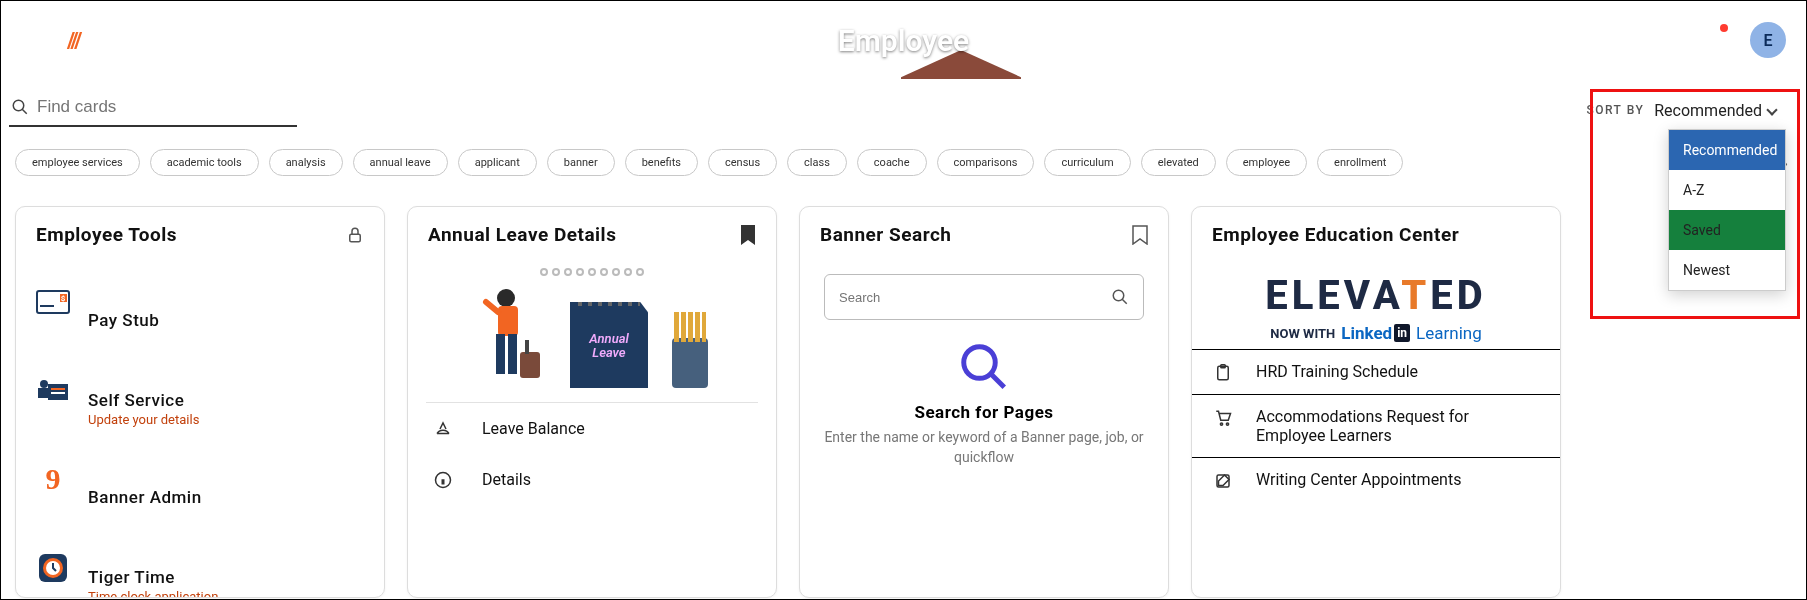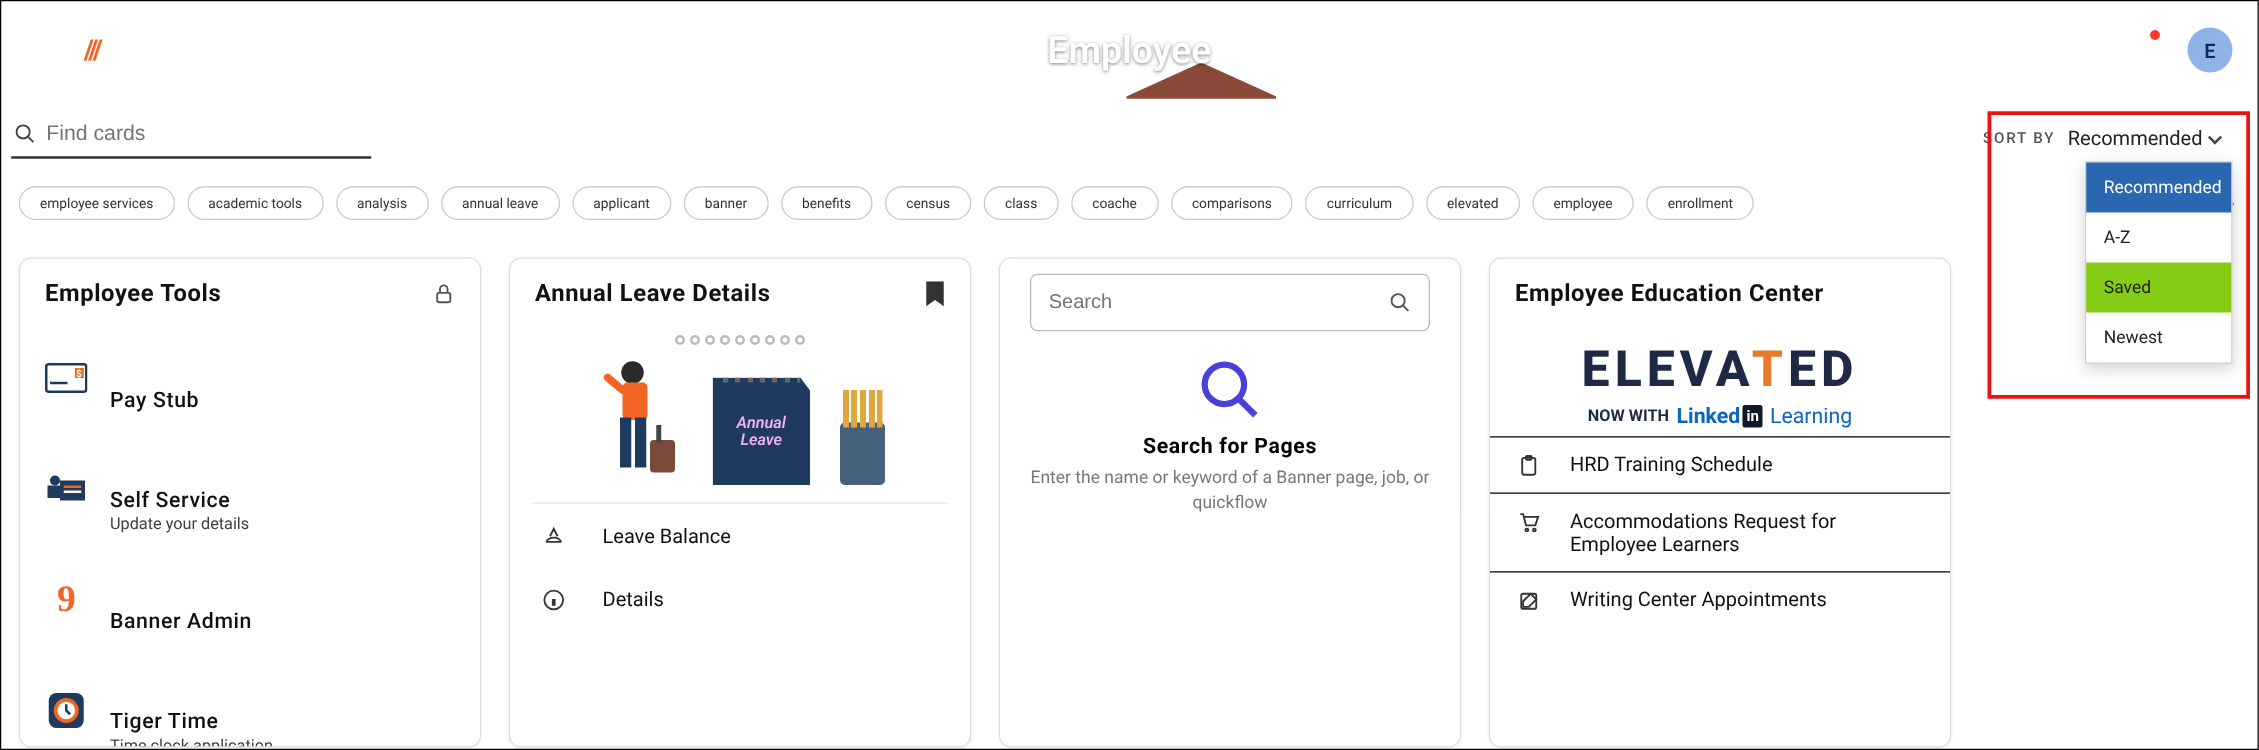--- a/index.html
+++ b/index.html
@@ -85,39 +85,39 @@
   .head-icon{color:#555;}
   .card-body{flex:1;overflow:auto;position:relative;}
   .card-body::-webkit-scrollbar{width:10px;}
   .card-body::-webkit-scrollbar-thumb{background:#ccc;border-radius:5px;}
 
   
   .tool-row{display:flex;align-items:center;gap:18px;padding:12px 20px;cursor:pointer;}
   .tool-icon{width:34px;height:30px;display:flex;align-items:center;justify-content:center;}
   .tool-text{display:flex;flex-direction:column;margin-top:36px;}
   .tool-text .t{font-size:17px;font-weight:500;color:#111;letter-spacing:.5px;}
-  .tool-text .s{font-size:13px;color:#404040;margin-top:2px;}
+  .tool-text .s{font-size:13px;color:#c2410c;margin-top:2px;}
 
   
   .al-illus{height:140px;display:flex;align-items:flex-end;justify-content:center;gap:24px;padding:8px 0;}
   .al-rings{position:absolute;top:6px;left:50%;transform:translateX(-50%);display:flex;gap:4px;}
   .al-rings span{width:8px;height:8px;border:2px solid #bbb;border-radius:50%;}
   .person{width:70px;height:110px;position:relative;}
   .calendar{width:78px;height:86px;background:#1e3a5f;position:relative;margin-bottom:6px;clip-path:polygon(0 0,90% 0,100% 12%,100% 100%,0 100%);}
   .calendar::before{content:"";position:absolute;top:-10px;left:8px;right:8px;height:14px;background:repeating-linear-gradient(90deg,#666 0 4px,transparent 4px 10px);}
   .calendar-text{position:absolute;top:30px;left:0;right:0;text-align:center;color:#f0abfc;font-size:13px;font-style:italic;font-weight:600;line-height:1.1;}
   .pencup{width:36px;height:50px;background:#46607d;border-radius:4px;position:relative;margin-bottom:6px;}
   .pencup::before{content:"";position:absolute;top:-26px;left:2px;right:2px;height:30px;background:repeating-linear-gradient(90deg,#e0a83a 0 5px,transparent 5px 7px);}
   .al-divider{border-top:1px solid #e2e2e2;margin:0 18px;}
   .al-link{display:flex;align-items:center;gap:30px;padding:16px 26px;font-size:16px;color:#111;cursor:pointer;}
   .al-link svg{width:18px;height:18px;color:#333;}
 
   
   .bsearch-box{margin:12px 24px 20px 24px;height:46px;border:1px solid #bbb;border-radius:6px;display:flex;align-items:center;padding:0 14px;justify-content:space-between;}
-  .bsearch-box input{border:none;outline:none;font-size:16px;flex:1;}
+  .bsearch-box input{border:none;outline:none;font-size:13px;flex:1;}
   .big-mag{display:flex;justify-content:center;margin:8px 0;}
   .big-mag svg{width:54px;height:54px;color:#4a3fd6;}
   .bsearch-title{text-align:center;font-weight:700;font-size:17px;margin-top:6px;letter-spacing:.5px;}
   .bsearch-sub{text-align:center;color:#777;font-size:14px;margin:6px 24px 0 24px;line-height:1.4;}
 
   
   .elevated-logo{text-align:center;padding:10px 0 6px 0;}
   .elevated-logo .big{font-size:40px;font-weight:800;letter-spacing:4px;color:#1e2a44;}
   .elevated-logo .big .t{color:#e87a2a;}
   .elevated-logo .sub{font-size:13px;color:#1e2a44;display:flex;align-items:center;justify-content:center;gap:6px;margin-top:4px;}
@@ -138,21 +138,21 @@
     position:absolute;
     top:128px; right:20px;
     width:118px;
     background:#fff;
     border:1px solid #ccc;
     box-shadow:0 4px 14px rgba(0,0,0,.18);
     z-index:50;
   }
   .sort-item{padding:12px 14px;font-size:14px;color:#222;cursor:pointer;}
   .sort-item.selected{background:#2b66b1;color:#fff;}
-  .sort-item.hover{background:#84cc16;}
+  .sort-item.hover{background:#15803d;}
 </style>
 </head>
 <body>
 
 <div class="header">
   <div class="header-bg"></div>
 
   <div class="hamburger">
     <span></span>
       <span></span>
@@ -349,20 +349,26 @@
         <svg viewBox="0 0 24 24" fill="none" stroke="currentColor" stroke-width="2">
             <circle cx="12" cy="12" r="10"></circle>
             <path d="M12 8h.01M11 12h2v5h-2z"></path>
           </svg>
         <span>Details</span>
       </div>
     </div>
   </div>
 
   <div class="card">
+    <div class="card-head">
+      <h2>Banner Search</h2>
+      <svg class="head-icon" width="16" height="20" viewBox="0 0 16 20" fill="none" stroke="#555" stroke-width="1.5">
+          <path d="M1 1h14v18l-7-5-7 5z"></path>
+        </svg>
+    </div>
     <div class="card-body">
       <div class="bsearch-box">
         <input type="text" placeholder="Search" style="">
         <svg width="18" height="18" viewBox="0 0 24 24" fill="none" stroke="#555" stroke-width="2">
             <circle cx="10" cy="10" r="7"></circle>
             <path d="M21 21l-6-6"></path>
           </svg>
       </div>
       <div class="big-mag">
         <svg viewBox="0 0 24 24" fill="none" stroke="currentColor" stroke-width="2.2">

